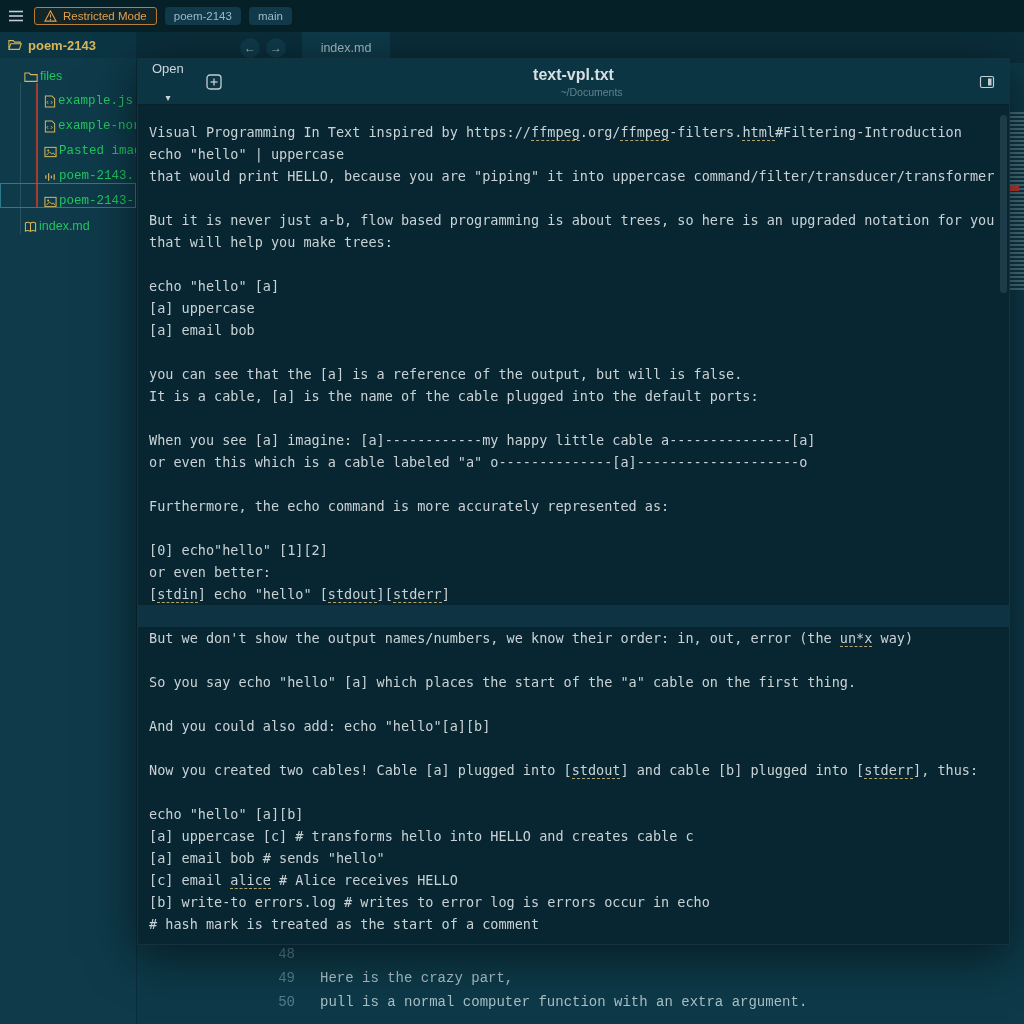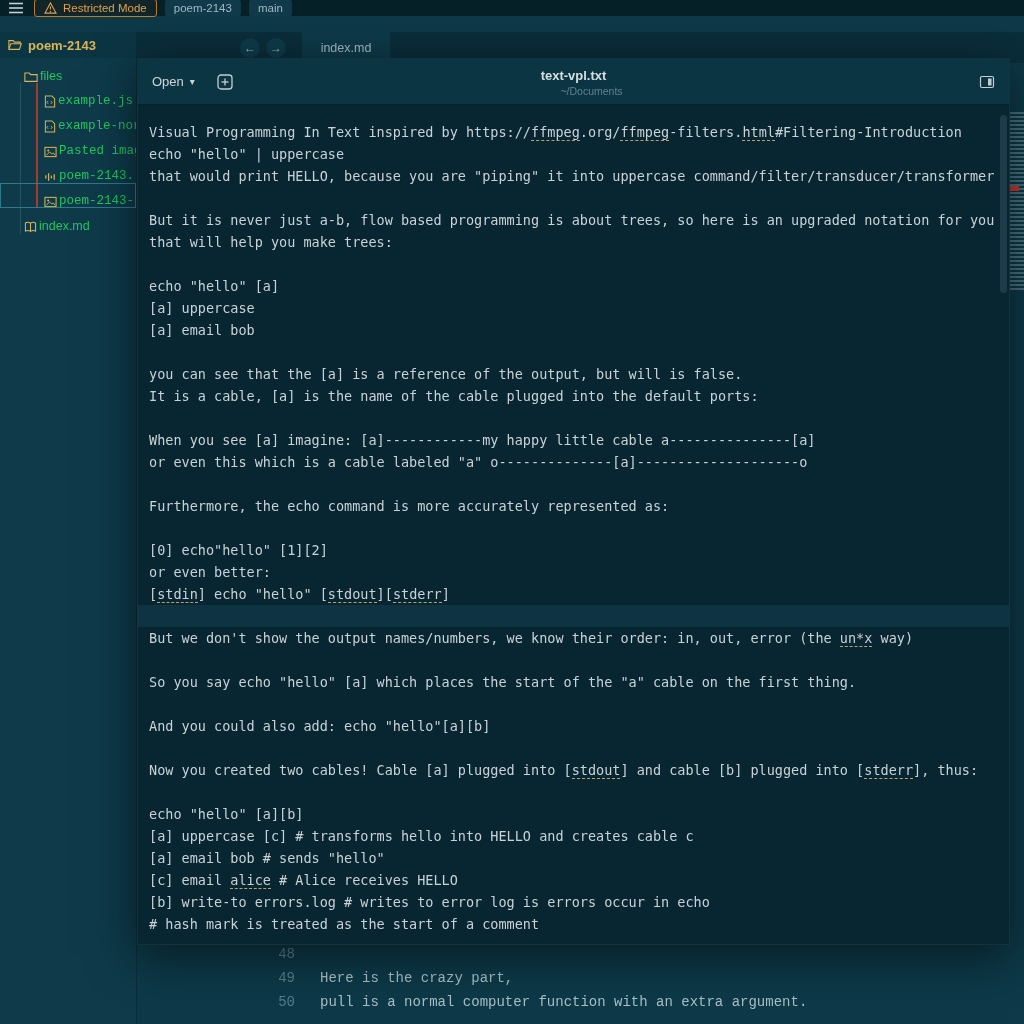--- a/index.html
+++ b/index.html
@@ -7,21 +7,21 @@
   body {
     position: relative;
     background: #0d3948;
     overflow: hidden;
     font-family: "Liberation Sans", sans-serif;
     -webkit-font-smoothing: antialiased;
   }
 
   
   .titlebar {
-    position:absolute; left:0; top:0; width:1024px; height:16px;
+    position:absolute; left:0; top:0; width:1024px; height:32px;
     background:#062028; display:flex; align-items:center; gap:8px;
     padding:0 8px; z-index:30;
   }
   .menu-btn { width:18px; height:16px; display:flex; align-items:center; cursor:pointer; }
   .restricted {
     display:flex; align-items:center; gap:6px;
     border:1px solid #b97d33; border-radius:3px;
     padding:2px 9px; color:#e0a04f; font-size:11.5px;
     background:rgba(185,125,51,0.07);
   }
@@ -105,30 +105,30 @@
     background:#082632; z-index:20;
     border:1px solid rgba(110,150,165,0.12);
     box-shadow:0 10px 45px rgba(0,0,0,0.55);
   }
   .overlay-header {
     position:relative; height:46px; background:#0c3544;
     border-bottom:1px solid #07222c;
     display:flex; align-items:center; padding:0 14px;
   }
   .open-btn {
-    display:flex; align-items:center; gap:6px; color:#ccd6d9;
-    font-size:13px; cursor:pointer;
+    display:flex; align-items:center; gap:16px; color:#ccd6d9;
+    font-size:13px; cursor:pointer;flex-direction:column;
   }
   .open-caret { font-size:10px; color:#ccd6d9; }
   .add-btn { margin-left:22px; display:flex; align-items:center; cursor:pointer; }
   .overlay-titleblock {
     position:absolute; left:50%; top:50%; transform:translate(-50%,-50%);
     text-align:center; pointer-events:none;
   }
-  .overlay-title { color:#d6dfe2; font-size:13px; font-weight:bold; }
+  .overlay-title { color:#d6dfe2; font-size:16px; font-weight:bold; }
   .overlay-subtitle { color:#5f828e; font-size:10.5px; margin-top:2px;margin-left:36px; }
   .preview-btn { margin-left:auto; display:flex; align-items:center; cursor:pointer; }
 
   .overlay-body {
     position:absolute; left:0; right:0; top:46px; bottom:0;
     padding:16px 11px 0 11px; overflow:hidden;
     font-family:"DejaVu Sans Mono", monospace;
   }
   .doc-line {
     height:22px; line-height:22px; white-space:pre;

